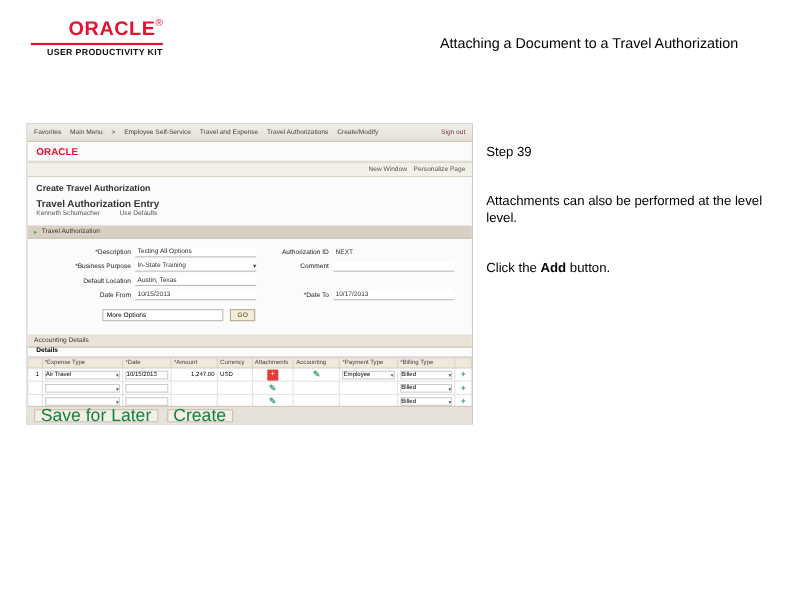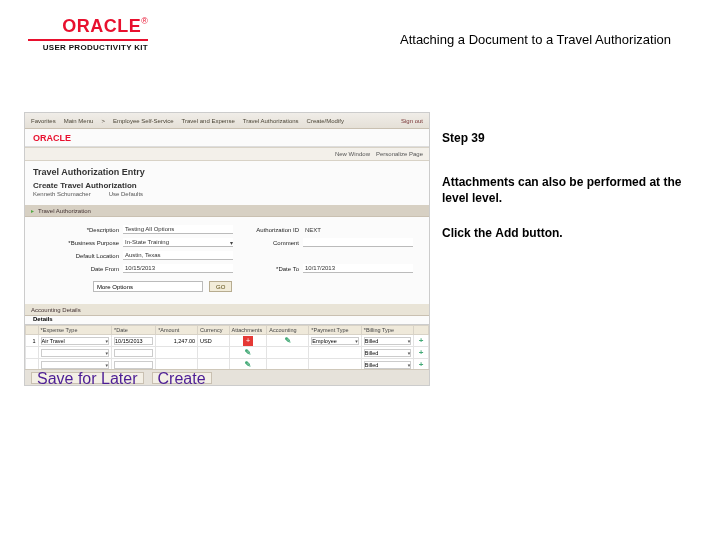--- a/index.html
+++ b/index.html
@@ -16,24 +16,24 @@
   .logo-block { position: absolute; left: 28px; top: 16px; text-align: right; }
   .logo-word { font-family: "Arial Black", Arial, sans-serif; font-weight: 900; color: #e8102e; font-size: 18px; letter-spacing: 0.5px; }
   .logo-reg { color:#e8102e; font-size:9px; vertical-align: top; }
   .logo-rule { height:2px; background:#e8102e; width:120px; margin:2px 0; }
   .logo-sub { font-size:8px; font-weight:bold; letter-spacing:0.3px; color:#111; }
   .page-title { position:absolute; left:400px; top:32px; font-size:13px; color:#000; }
 
   
   .main { display:flex; width:100%; padding: 40px 0 0 24px; gap:12px; }
   .shot { width:406px; height:274px; border:1px solid #ccc; background:#fbfbfb; position:relative; overflow:hidden; }
-  .side { width:252px; font-size:12px; color:#000; line-height:1.35;font-weight:bold; }
+  .side { width:252px; font-size:12px; color:#000; line-height:1.35; }
   .side .step { margin: 18px 0 0 0; }
   .side .para { margin-top:28px; }
-  .side .para + .para { margin-top:18px; }
+  .side .para + .para { margin-top:28px; }
 
   
   .app-top { height:16px; background:linear-gradient(#f0ede8,#e5e0d7); border-bottom:1px solid #c9c0b1; font-size:6px; color:#4a4435; display:flex; align-items:center; padding:0 6px; gap:8px; }
   .app-top span { white-space:nowrap; }
   .app-top .signout { margin-left:auto; color:#733; }
   .app-brand { height:18px; display:flex; align-items:center; padding:0 8px; border-bottom:1px solid #ddd; }
   .app-brand .ora { font-family:"Arial Black",Arial; font-weight:900; color:#e8102e; font-size:9px; }
   .app-tabs { height:14px; border-top:1px solid #d8d2c6; border-bottom:1px solid #d8d2c6; background:#f3f0ea; display:flex; justify-content:flex-end; font-size:6px; color:#555; padding-right:6px; gap:6px; align-items:center; }
 
   .bar { height:12px; background:#d7d0c3; font-size:6px; color:#433; display:flex; align-items:center; padding:0 6px; border-bottom:1px solid #c9c0b1; margin-top:6px; }
@@ -59,21 +59,21 @@
   .grid th { background:#efe9da; color:#444; font-weight:normal; text-align:left; padding:1px 2px; border:1px solid #d8d2c6; white-space:nowrap; }
   .grid td { border:1px solid #e3e3e3; height:12px; padding:0 2px; background:#fff; }
   .grid td.num { text-align:right; }
   .grid td .inp { border:1px solid #ccc; height:8px; width:100%; background:#fff; }
   .grid td .dd { display:flex; }
   .grid td .dd::after { content:"▾"; font-size:5px; margin-left:auto; color:#555; }
   .att { display:inline-block; width:10px; height:10px; background:#e53935; color:#fff; font-size:7px; text-align:center; line-height:10px; vertical-align:middle; }
   .plus { color:#4a7; font-weight:bold; font-size:8px; text-align:center; display:inline-block; width:100%; }
 
   .grid-footer { display:flex; gap:10px; font-size:6px; padding:4px 8px; align-items:center; }
-  .tbtn { border:1px solid #c9c0b1; background:#f3efe5; padding:0 5px; height:11px; line-height:11px; color:#4c1d95; }
+  .tbtn { border:1px solid #c9c0b1; background:#f3efe5; padding:0 5px; height:11px; line-height:11px; color:#15803d; }
   .grid-footer .spacer { flex:1; }
 
   .footerbar { position:absolute; bottom:0; left:0; right:0; height:16px; background:#e6e2da; display:flex; align-items:center; gap:8px; padding:0 6px; border-top:1px solid #cfc8ba; }
   .footerbar .tbtn { height:12px; line-height:12px; }
 </style>
 </head>
 <body>
 
 <div class="hdr">
   <div class="logo-block">
@@ -102,22 +102,22 @@
     <div class="app-brand">
       <span class="ora">ORACLE</span>
     </div>
 
     <div class="app-tabs">
       <span>New Window</span>
       <span>Personalize Page</span>
     </div>
 
     <div class="sec">
+      <div class="sec-title">Create Travel Authorization</div>
       <div class="sec-title" style="font-size:9px">Travel Authorization Entry</div>
-      <div class="sec-title">Create Travel Authorization</div>
       <div class="sec-sub">
         <span>Kenneth Schumacher</span>
         <span>Use Defaults</span>
       </div>
     </div>
 
     <div class="bar collapsed">Travel Authorization</div>
 
     <div class="sec">
       <div class="fields">

